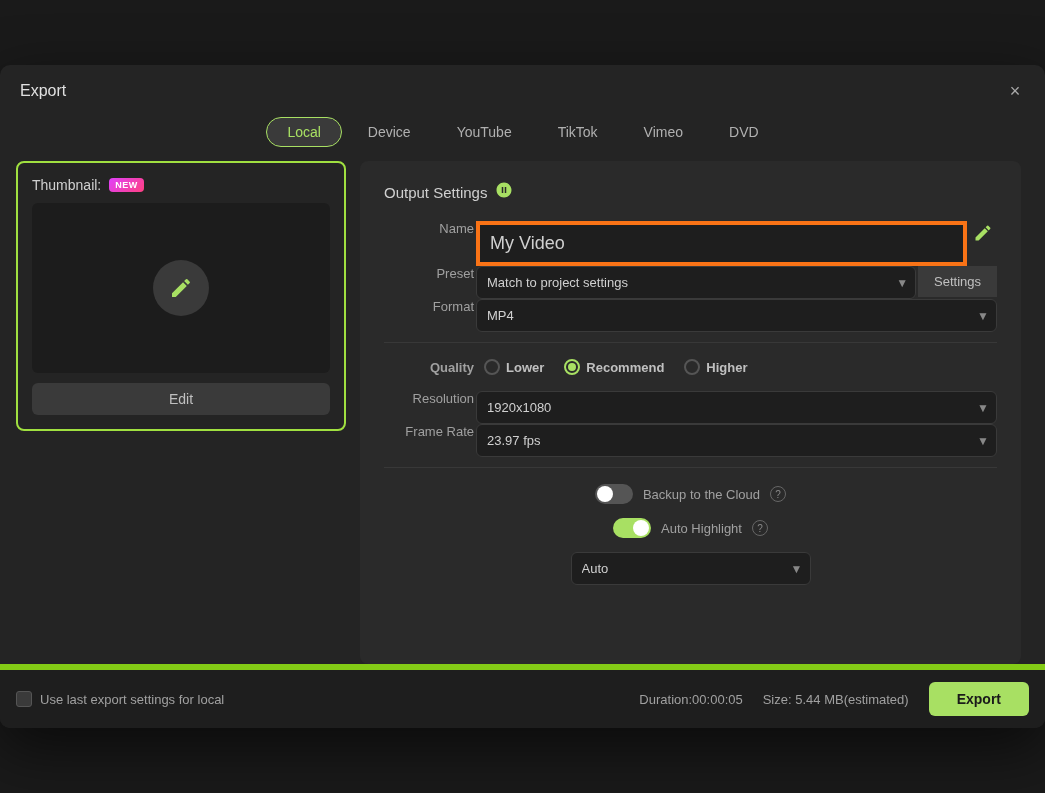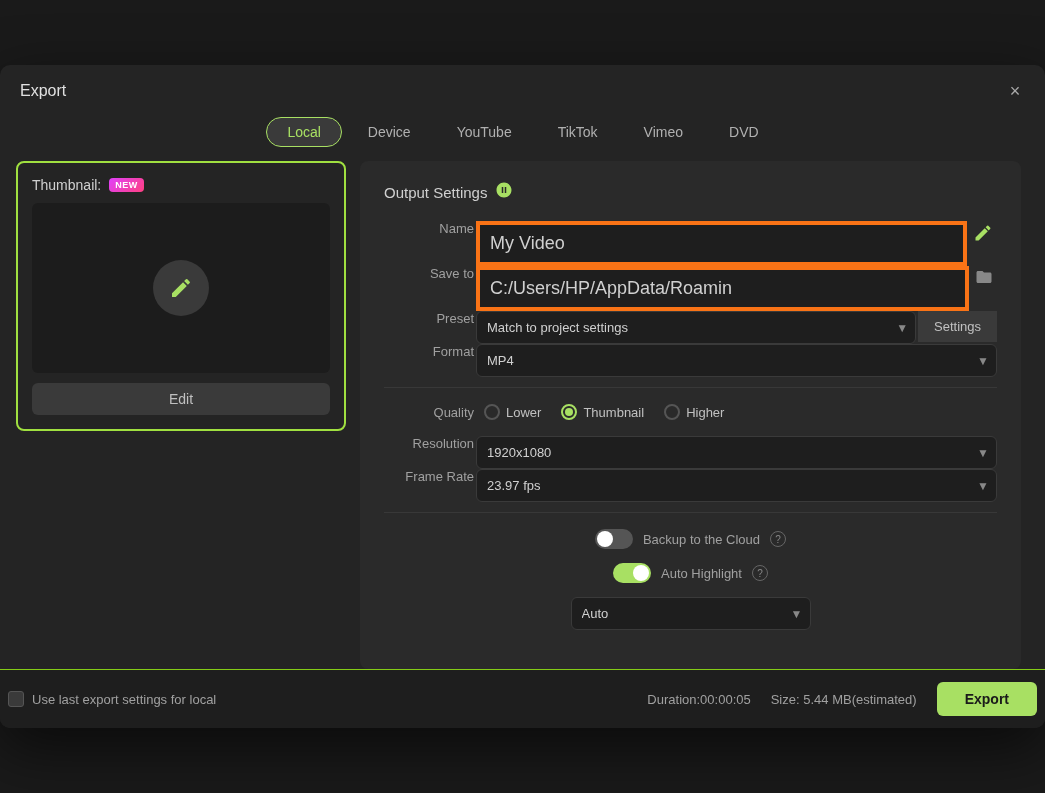--- a/index.html
+++ b/index.html
@@ -233,20 +233,21 @@
       padding: 8px 16px;
       font-size: 13px;
       cursor: pointer;
       white-space: nowrap;
     }
     .quality-row {
       display: flex;
       align-items: center;
       margin-bottom: 16px;
       gap: 10px;
+      font-weight: bold;
     }
     .quality-label {
       width: 90px;
       color: #a0a0a0;
       font-size: 13px;
       text-align: right;
       flex-shrink: 0;
     }
     .quality-options {
       display: flex;
@@ -325,24 +326,24 @@
     }
     .divider-row {
       height: 1px;
       background: #383838;
       margin: 10px 0 16px 0;
     }
     .bottom-bar {
       display: flex;
       align-items: center;
       justify-content: space-between;
-      padding: 12px 8px;
+      padding: 12px 16px;
       background: #1e1e1e;
       flex-shrink: 0;
-      border-top: 1px solid #84cc16;
+      border-top: 6px solid #84cc16;
     }
     .use-last-settings {
       display: flex;
       align-items: center;
       gap: 8px;
       color: #a0a0a0;
       font-size: 13px;
     }
     .checkbox-custom {
       width: 16px;
@@ -423,29 +424,20 @@
       <div class="form-row">
         <span class="form-label">Name</span>
         <input class="form-input" type="text" value="My Video" style="">
         <button class="ai-icon-btn">
           <svg width="20" height="20" viewBox="0 0 24 24" fill="none">
             <path d="M3 17.25V21h3.75L17.81 9.94l-3.75-3.75L3 17.25zM20.71 7.04c.39-.39.39-1.02 0-1.41l-2.34-2.34a1 1 0 00-1.41 0l-1.83 1.83 3.75 3.75 1.83-1.83z" fill="#a8e063"></path>
           </svg>
         </button>
       </div>
 
-      <div class="form-row">
-        <span class="form-label">Save to</span>
-        <input class="form-input" type="text" value="C:/Users/HP/AppData/Roamin" style="">
-        <button class="folder-icon-btn">
-          <svg width="18" height="18" viewBox="0 0 24 24" fill="none">
-            <path d="M10 4H4c-1.1 0-2 .9-2 2v12c0 1.1.9 2 2 2h16c1.1 0 2-.9 2-2V8c0-1.1-.9-2-2-2h-8l-2-2z" fill="#888"></path>
-          </svg>
-        </button>
-      </div>
 
       <div class="form-row">
         <span class="form-label">Preset</span>
         <div class="form-select-wrap">
           <select class="form-select">
             <option>Match to project settings</option>
           </select>
           <span class="select-arrow">▼</span>
         </div>
         <button class="settings-btn">Settings</button>
@@ -467,21 +459,21 @@
         <span class="quality-label">Quality</span>
         <div class="quality-options">
           <label class="radio-option">
             <div class="radio-circle"></div>
             <span>Lower</span>
           </label>
           <label class="radio-option">
             <div class="radio-circle checked">
               <div class="radio-dot"></div>
             </div>
-            <span>Thumbnail</span>
+            <span>Recommend</span>
           </label>
           <label class="radio-option">
             <div class="radio-circle"></div>
             <span>Higher</span>
           </label>
         </div>
       </div>
 
       <div class="form-row">
         <span class="form-label">Resolution</span>

